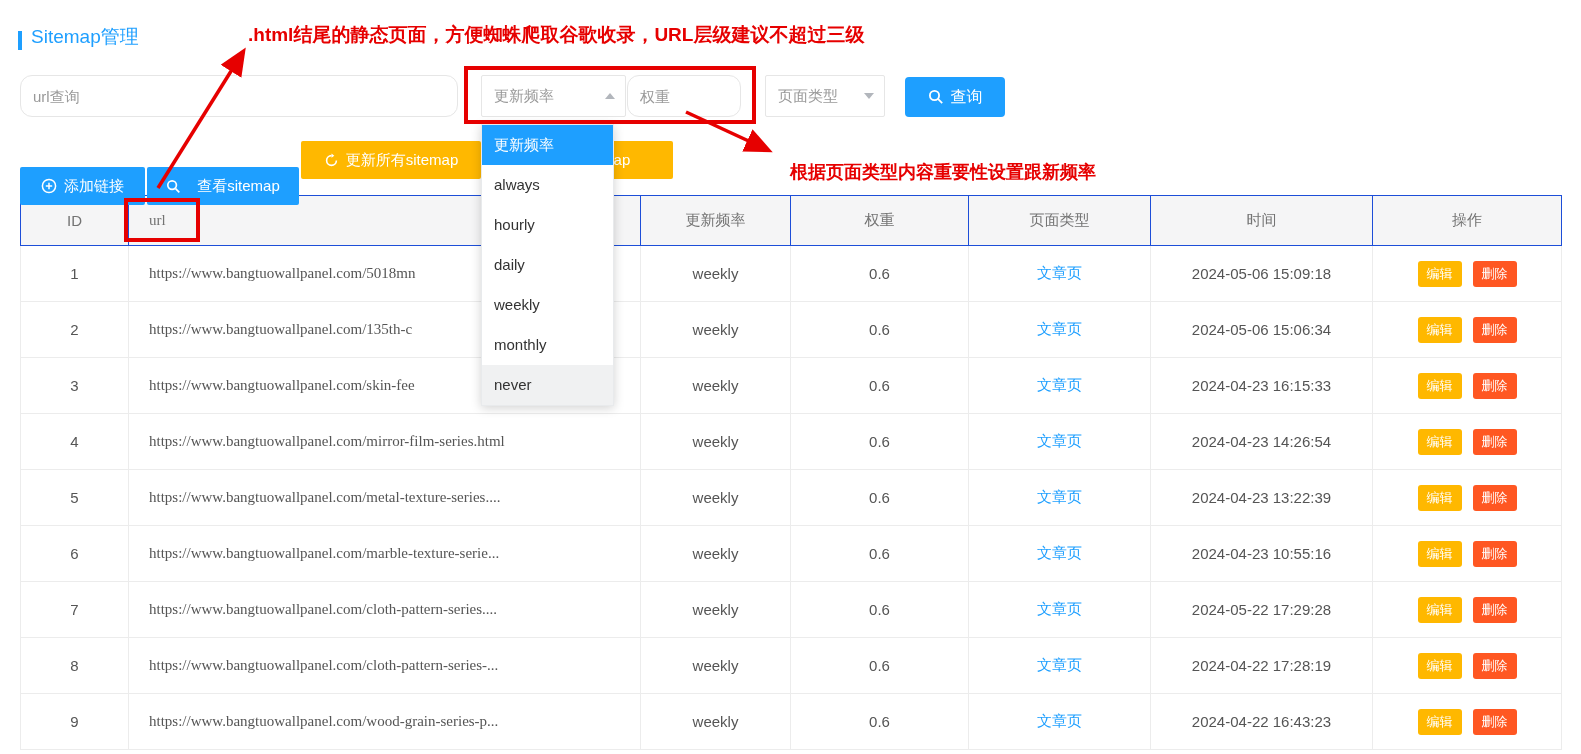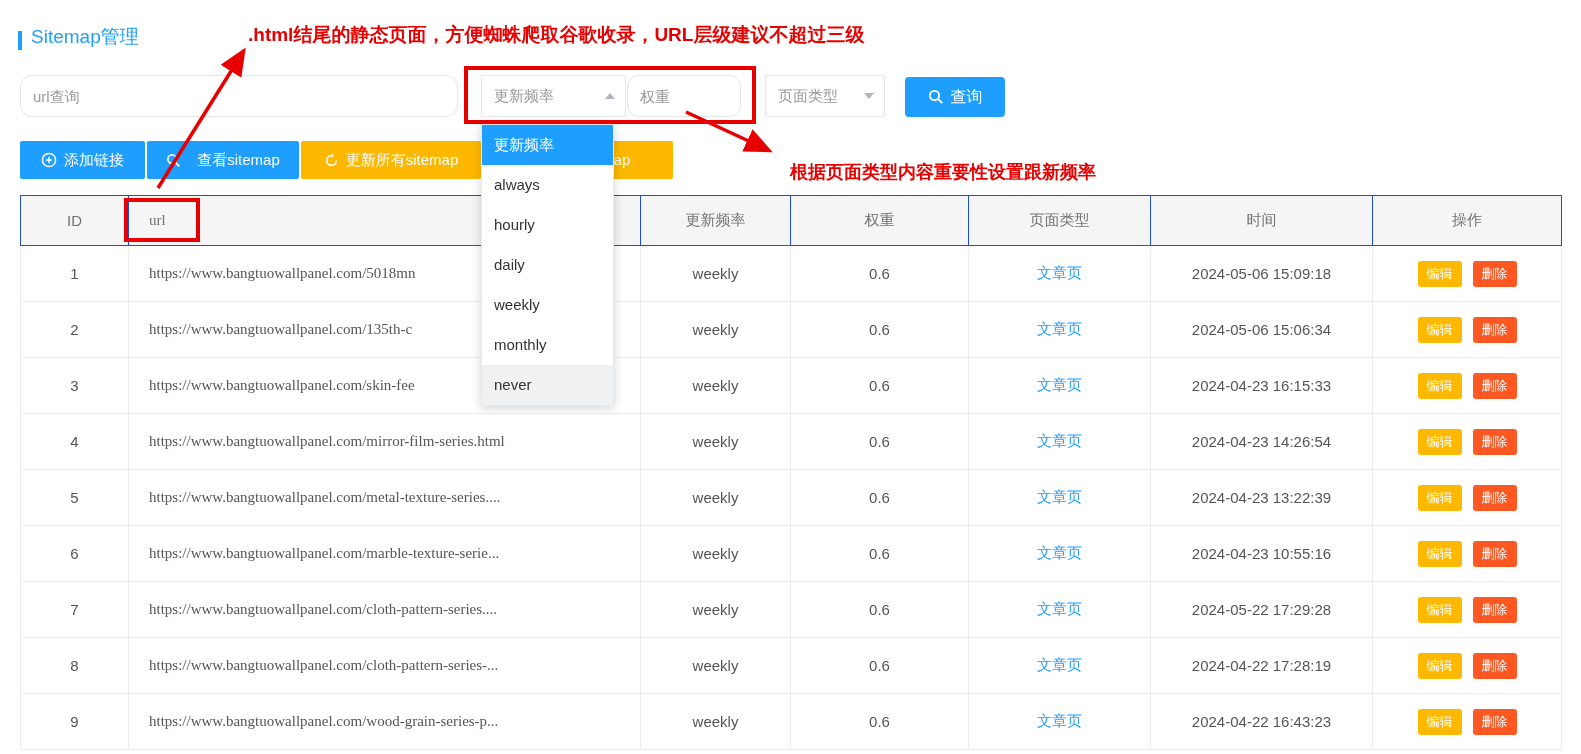--- a/index.html
+++ b/index.html
@@ -22,21 +22,21 @@
   .select-text { color: #999; font-size: 15px; }
   .caret { width: 0; height: 0; border-left: 5px solid transparent; border-right: 5px solid transparent; }
   .caret.up { border-bottom: 6px solid #b2b6bc; }
   .caret.down { border-top: 6px solid #b2b6bc; }
 
   .btn { display: flex; align-items: center; justify-content: center; gap: 7px; color: #fff; border: none; cursor: pointer; font-family: "Liberation Sans", sans-serif; }
   .search-btn { position: absolute; left: 905px; top: 77px; width: 100px; height: 40px; background: #1E9FFF; border-radius: 4px; font-size: 16px; text-align: center; }
 
   
   .toolbar-btn { position: absolute; top: 141px; height: 38px; border-radius: 2px; font-size: 15px; z-index: 5; }
-  .btn-blue { background: #1E9FFF; }
+  .btn-blue { background: #1E9FFF; margin-top: 26px; }
   .btn-orange { background: #FFB800; }
   .btn-add { left: 20px; width: 125px; }
   .btn-view { left: 147px; width: 152px; gap: 16px; }
   .btn-update-all { left: 301px; width: 180px; }
   .btn-update-one { left: 483px; width: 190px; }
 
   
   .dropdown { position: absolute; left: 481px; top: 124px; width: 133px; background: #fff; border: 1px solid #e8eaec; box-shadow: 0 2px 10px rgba(0,0,0,0.18); z-index: 30; }
   .dd-item { height: 40px; line-height: 40px; padding-left: 12px; font-size: 15px; color: #333; cursor: pointer; }
   .dd-item.selected { background: #1E9FFF; color: #fff; }

